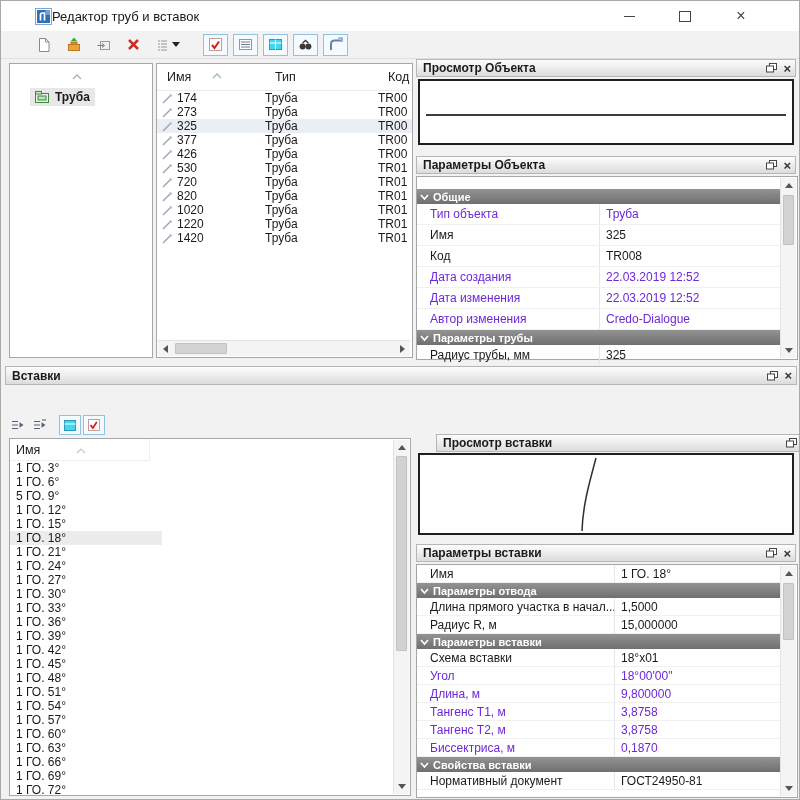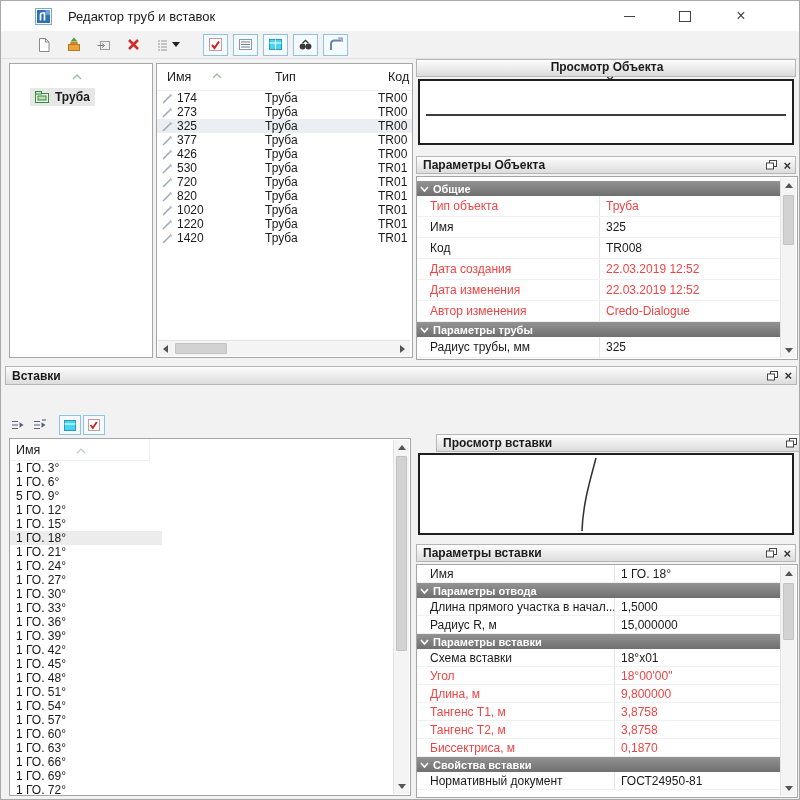--- a/index.html
+++ b/index.html
@@ -1,20 +1,20 @@
 <!DOCTYPE html>
 <html><head>
 <meta charset="utf-8">
 <style>
   html,body{margin:0;padding:0;background:#e9e9e9;font-family:"Liberation Sans",sans-serif;}
   #win{position:relative;width:798px;height:798px;background:#f2f2f2;border:1px solid #a9a9a9;overflow:hidden;color:#1a1a1a;}
   .abs{position:absolute;}
   
   #titlebar{left:0;top:0;width:100%;height:30px;background:#ffffff;display:flex;align-items:center;}
-  #title-text{font-size:13px;margin-left:16px;}
+  #title-text{font-size:13px;margin-left:0;}
   .wbtn{width:46px;height:30px;display:flex;align-items:center;justify-content:center;}
   #win-controls{position:absolute;right:35px;top:0;display:flex;gap:10px;}
   .min-glyph{width:11px;height:0;border-top:1px solid #444;}
   .max-glyph{width:10px;height:9px;border:1px solid #444;background:#fff;}
   .close-glyph{font-size:16px;color:#444;line-height:16px;}
   
   #toolbar{left:0;top:30px;width:100%;height:27px;background:#f2f2f2;border-bottom:1px solid #e0e0e0;display:flex;align-items:center;}
   .tbtn{width:25px;height:22px;display:flex;align-items:center;justify-content:center;margin-left:5px;}
   .tbtn.toggled{border:1px solid #8fc3df;background:#f4fafd;width:23px;height:20px;}
   .caret{width:0;height:0;border-left:4px solid transparent;border-right:4px solid transparent;border-top:5px solid #222;margin-left:2px;}
@@ -31,21 +31,21 @@
   .trow.selected{background:#ebeff4;}
   .trow .c-icon{width:20px;display:flex;justify-content:center;}
   .trow .c-name{width:88px;}
   .trow .c-type{width:113px;}
   .trow .c-code{flex:1;overflow:hidden;white-space:nowrap;}
   
   .pg-section{display:flex;align-items:center;background:linear-gradient(#939393,#6f6f6f);color:#fff;font-weight:bold;height:15px;font-size:11px;padding-left:3px;}
   .pg-row{display:flex;align-items:center;height:20px;border-bottom:1px solid #f0f0f0;font-size:12px;}
   .pg-row .lbl{padding-left:13px;border-right:1px solid #e6e6e6;height:100%;display:flex;align-items:center;box-sizing:border-box;overflow:hidden;white-space:nowrap;}
   .pg-row .val{padding-left:6px;overflow:hidden;white-space:nowrap;}
-  .pg-row.muted .lbl,.pg-row.muted .val{color:#ef4444;}
+  .pg-row.muted .lbl,.pg-row.muted .val{color:#6d28d9;}
   #insert-grid .pg-row{height:17px;}
   
   .scroll-v{position:absolute;top:1px;right:1px;bottom:1px;width:15px;background:#f4f4f4;border-left:1px solid #e3e3e3;}
   .scroll-h{position:absolute;left:1px;right:1px;bottom:1px;height:15px;background:#f4f4f4;border-top:1px solid #e3e3e3;}
   .sb-btn{position:absolute;width:15px;height:15px;display:flex;align-items:center;justify-content:center;}
   .tri-up{width:0;height:0;border-left:4px solid transparent;border-right:4px solid transparent;border-bottom:5px solid #555;}
   .tri-dn{width:0;height:0;border-left:4px solid transparent;border-right:4px solid transparent;border-top:5px solid #555;}
   .tri-lf{width:0;height:0;border-top:4px solid transparent;border-bottom:4px solid transparent;border-right:5px solid #555;}
   .tri-rt{width:0;height:0;border-top:4px solid transparent;border-bottom:4px solid transparent;border-left:5px solid #555;}
   .thumb-v{position:absolute;left:2px;right:2px;background:#d2d2d2;border:1px solid #c2c2c2;border-radius:1px;}
@@ -312,21 +312,21 @@
       <div class="sb-btn" style="left:0;top:0;">
           <span class="tri-lf"></span>
         </div>
       <div class="thumb-h" style="left:17px;width:50px;"></div>
       <div class="sb-btn" style="right:0;top:0;">
           <span class="tri-rt"></span>
         </div>
     </div>
   </div>
 
-  <div class="abs dock-header" style="left:415px;top:58px;width:380px;height:18px;flex-direction:column;">
+  <div class="abs dock-header" style="left:415px;top:58px;width:380px;height:18px;">
     <span>Просмотр Объекта</span>
       <span class="sp"></span>
     <svg width="11" height="10" viewBox="0 0 11 10">
         <rect x="3.5" y="0.5" width="7" height="6" fill="#fff" stroke="#444"></rect>
         <rect x="0.5" y="3" width="7" height="6" fill="#fff" stroke="#444"></rect>
       </svg>
     <span class="dock-close">×</span>
   </div>
   <div class="abs preview" style="left:417px;top:78px;width:376px;height:66px;">
     <div style="position:absolute;left:6px;right:6px;top:33px;height:2px;background:#3c3c3c;"></div>
@@ -335,21 +335,21 @@
   <div class="abs dock-header" style="left:415px;top:155px;width:380px;height:18px;">
     <span>Параметры Объекта</span>
       <span class="sp"></span>
     <svg width="11" height="10" viewBox="0 0 11 10">
         <rect x="3.5" y="0.5" width="7" height="6" fill="#fff" stroke="#444"></rect>
         <rect x="0.5" y="3" width="7" height="6" fill="#fff" stroke="#444"></rect>
       </svg>
     <span class="dock-close">×</span>
   </div>
   <div class="abs panel" style="left:415px;top:175px;width:380px;height:182px;">
-    <div id="object-grid" style="position:absolute;left:0;top:4px;right:16px;text-align:center;">
+    <div id="object-grid" style="position:absolute;left:0;top:12px;right:16px;text-align:center;">
         <div class="pg-section">
           <svg width="9" height="8" viewBox="0 0 9 8" style="margin-right:4px;flex:none;">
             <path d="M1 2 L4.5 6 L8 2" fill="none" stroke="#fff" stroke-width="1.6"></path>
           </svg>
           <span>Общие</span>
         </div>
         <div class="pg-row muted">
           <div class="lbl" style="width:183px">Тип объекта</div>
           <div class="val">Труба</div>
         </div>

